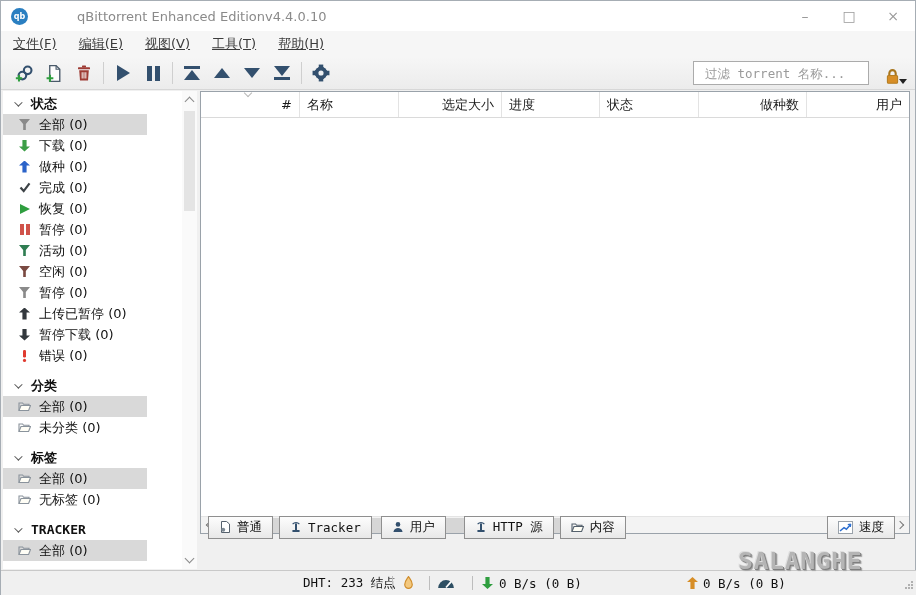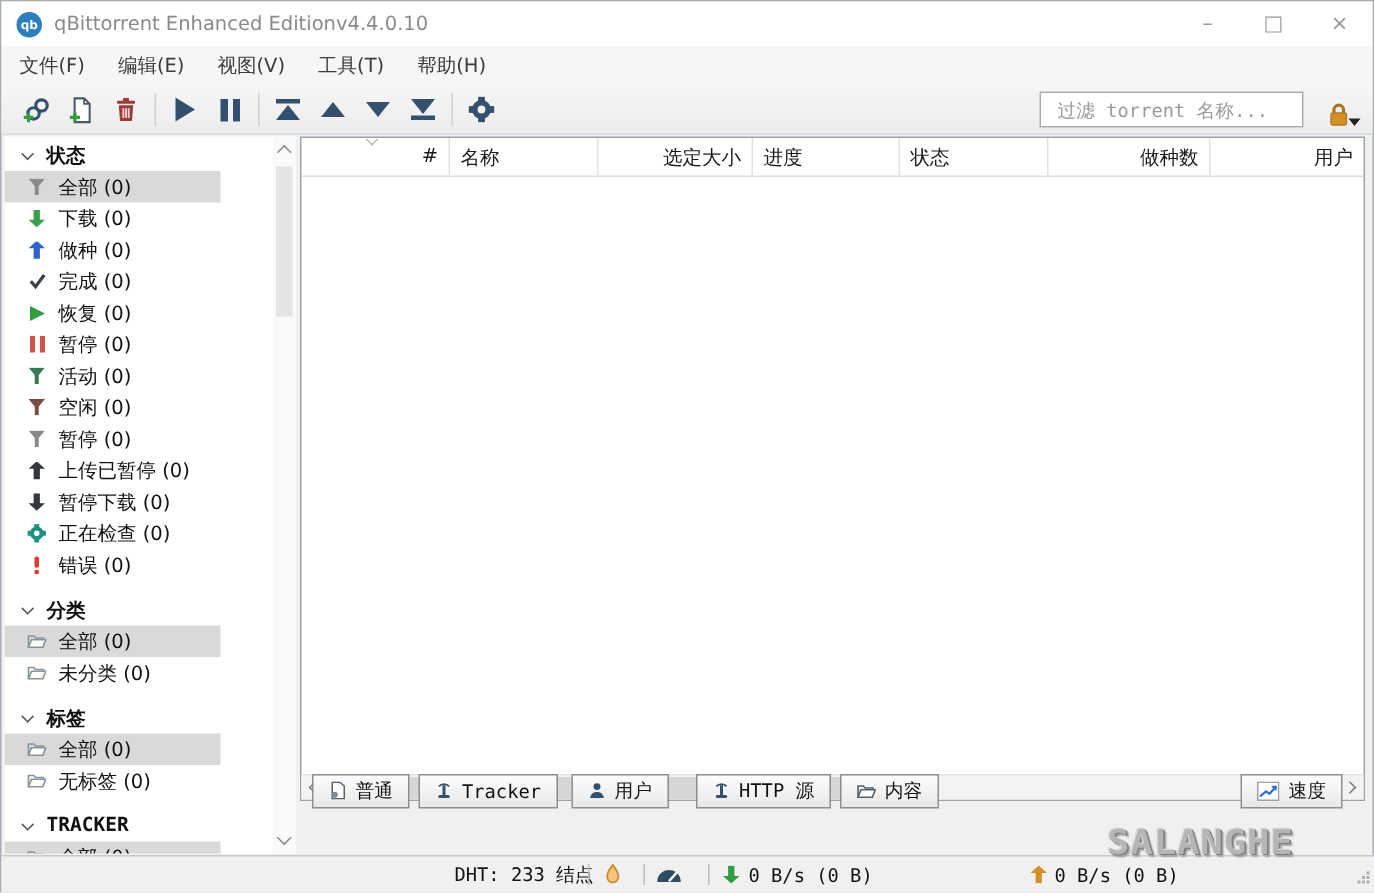--- a/index.html
+++ b/index.html
@@ -2,32 +2,32 @@
 <html><head>
 <meta charset="utf-8">
 <style>
   * { margin:0; padding:0; box-sizing:border-box; }
   html,body { width:916px; height:595px; overflow:hidden; background:#fff;
     font-family:"DejaVu Sans","Liberation Sans",sans-serif; font-size:13px; color:#222; }
   .mono { font-family:"DejaVu Sans Mono","Liberation Mono",monospace;text-align:center; }
   #window { position:relative; width:916px; height:595px; border:1px solid #a6adb4; background:#f0f0f0; }
 
   
-  #titlebar { height:30px; background:#ffffff; display:flex; align-items:center; padding-left:10px; }
+  #titlebar { height:30px; background:#ffffff; display:flex; align-items:center; padding-left:10px;gap:41px; }
   .applogo { width:17px; height:17px; border-radius:50%; background:#2a7fc1; color:#fff; font-size:8px;
     display:flex; align-items:center; justify-content:center; font-weight:bold; }
   #title-text { margin-left:8px; color:#8a8a8a; font-size:13px; }
   #wincontrols { margin-left:auto; display:flex; height:30px; }
   .winbtn { width:44px; height:30px; display:flex; align-items:center; justify-content:center;
     color:#9a9a9a; font-size:14px; cursor:default; }
 
   
   #menubar { height:26px; background:#f6f6f6; display:flex; align-items:center; gap:22px; padding-left:12px;
     color:#3c3c3c; }
-  .menu-item { cursor:default; }
+  .menu-item { cursor:default;text-decoration:underline; }
 
   
   #toolbar { height:33px; background:linear-gradient(#f6f6f6,#ececec); border-bottom:1px solid #d7d7d7;
     display:flex; align-items:center; padding:0 8px; }
   .tbtn { width:30px; height:26px; display:flex; align-items:center; justify-content:center; }
   .tsep { width:1px; height:22px; background:#cfcfcf; margin:0 4px; }
   .tri { width:0; height:0; }
   .tri-play { border-top:8px solid transparent; border-bottom:8px solid transparent; border-left:13px solid #33506e; }
   .pause-navy { width:13px; height:15px; background:linear-gradient(90deg,#33506e 0 36%,transparent 36% 64%,#33506e 64% 100%); }
   .tri-up-n  { border-left:8px solid transparent; border-right:8px solid transparent; border-bottom:10px solid #33506e; }
@@ -274,34 +274,20 @@
       <span class="slabel">上传已暂停 (0)</span>
     </div>
     <div class="srow">
       <span class="ic">
           <span class="arr dn" style="background:#33383d"></span>
         </span>
       <span class="slabel">暂停下载 (0)</span>
     </div>
     <div class="srow">
       <span class="ic">
-        <svg width="13" height="13" viewBox="0 0 16 16">
-          <g fill="#1f9080">
-            <rect x="6" y="0.5" width="4" height="15"></rect>
-              <rect x="0.5" y="6" width="15" height="4"></rect>
-            <rect x="3" y="3" width="10" height="10" transform="rotate(45 8 8)"></rect>
-              <circle cx="8" cy="8" r="5.6"></circle>
-          </g>
-            <circle cx="8" cy="8" r="2.3" fill="#fff"></circle>
-        </svg>
-      </span>
-      <span class="slabel">正在检查 (0)</span>
-    </div>
-    <div class="srow">
-      <span class="ic">
         <svg width="5" height="12" viewBox="0 0 5 12">
             <rect x="1" y="0" width="3" height="7.5" rx="1.2" fill="#e03b30"></rect>
             <circle cx="2.5" cy="10.4" r="1.6" fill="#e03b30"></circle>
           </svg>
       </span>
       <span class="slabel">错误 (0)</span>
     </div>
 
     <div class="sec-header gap">
       <span class="chev"></span>

